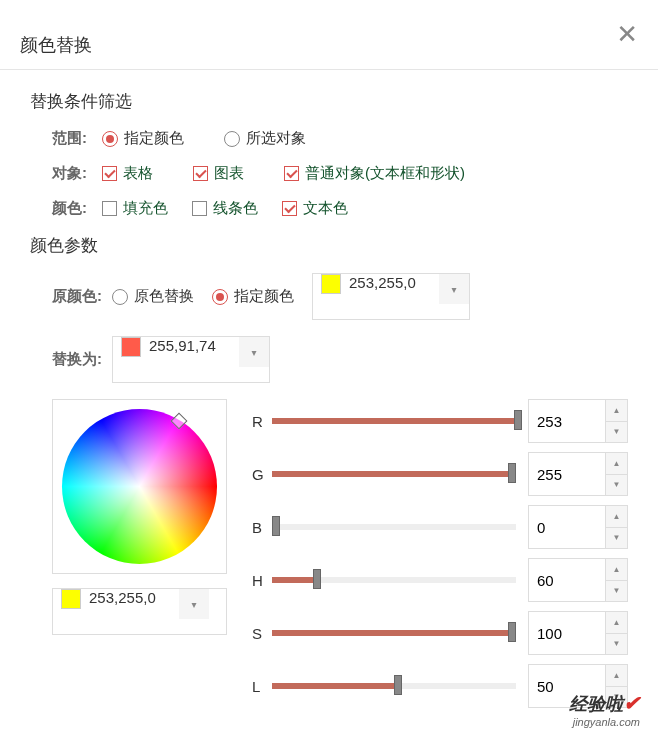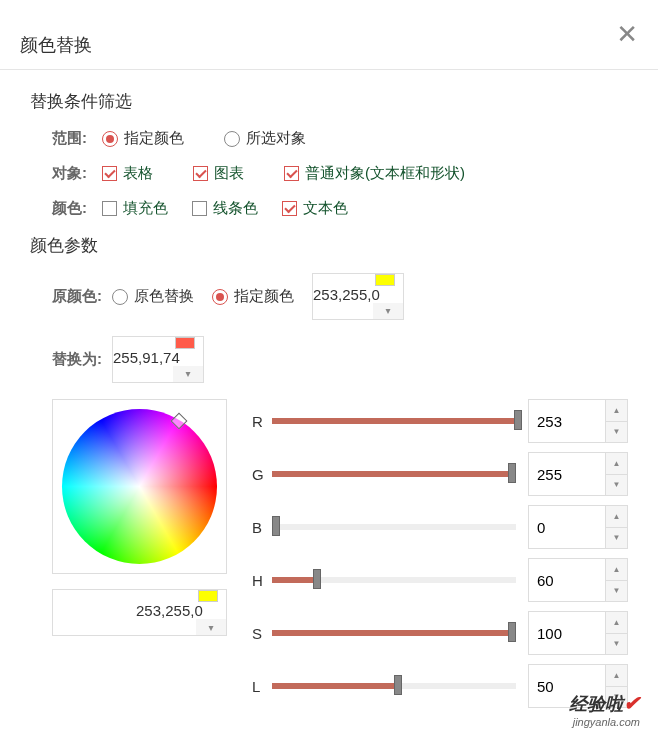--- a/index.html
+++ b/index.html
@@ -15,21 +15,21 @@
 .radio-group, .check-group { display: flex; align-items: center; gap: 40px; }
 .radio { display: inline-flex; align-items: center; gap: 6px; font-size: 15px; color: #333; }
 .radio .circle { width: 16px; height: 16px; border: 1px solid #888; border-radius: 50%; display: inline-flex; align-items: center; justify-content: center; }
 .radio.checked .circle { border-color: #d9534f; }
 .radio.checked .dot { width: 8px; height: 8px; border-radius: 50%; background: #d9534f; }
 .check { display: inline-flex; align-items: center; gap: 6px; font-size: 15px; color: #14532d; }
 .check .box { width: 15px; height: 15px; border: 1px solid #888; display: inline-flex; align-items: center; justify-content: center; }
 .check.checked .box { border-color: #d9534f; }
 .check.checked .box::after { content: ""; width: 4px; height: 8px; border: solid #d9534f; border-width: 0 2px 2px 0; transform: rotate(45deg) translate(-1px,-1px); }
 .check-group.wide { gap: 24px; }
-.color-dropdown { display: inline-flex; align-items: flex-end; border: 1px solid #ddd; height: 47px; flex-direction: column; }
+.color-dropdown { display: inline-flex; align-items: flex-start; border: 1px solid #ddd; height: 47px; }
 .color-dropdown .swatch { width: 20px; height: 20px; margin: 0 8px; border: 1px solid #ccc; }
 .color-dropdown .val { padding-right: 10px; font-size: 15px; color: #333; min-width: 90px; }
 .color-dropdown .arrow { width: 30px; height: 30px; background: #f5f5f5; display: flex; align-items: center; justify-content: center; color: #888; font-size: 10px; }
 .params-area { display: flex; gap: 20px; padding-left: 22px; margin-top: 10px; }
 .left-col { width: 180px; }
 .color-wheel-box { width: 175px; height: 175px; border: 1px solid #ddd; display: flex; align-items: center; justify-content: center; margin-bottom: 14px; }
 .color-wheel { width: 155px; height: 155px; border-radius: 50%; position: relative;
   background: conic-gradient(from 90deg, red, yellow, lime, cyan, blue, magenta, red);
 }
 .color-wheel::after { content: ""; position: absolute; inset: 0; border-radius: 50%; background: radial-gradient(circle, white 0%, rgba(255,255,255,0) 70%); }

